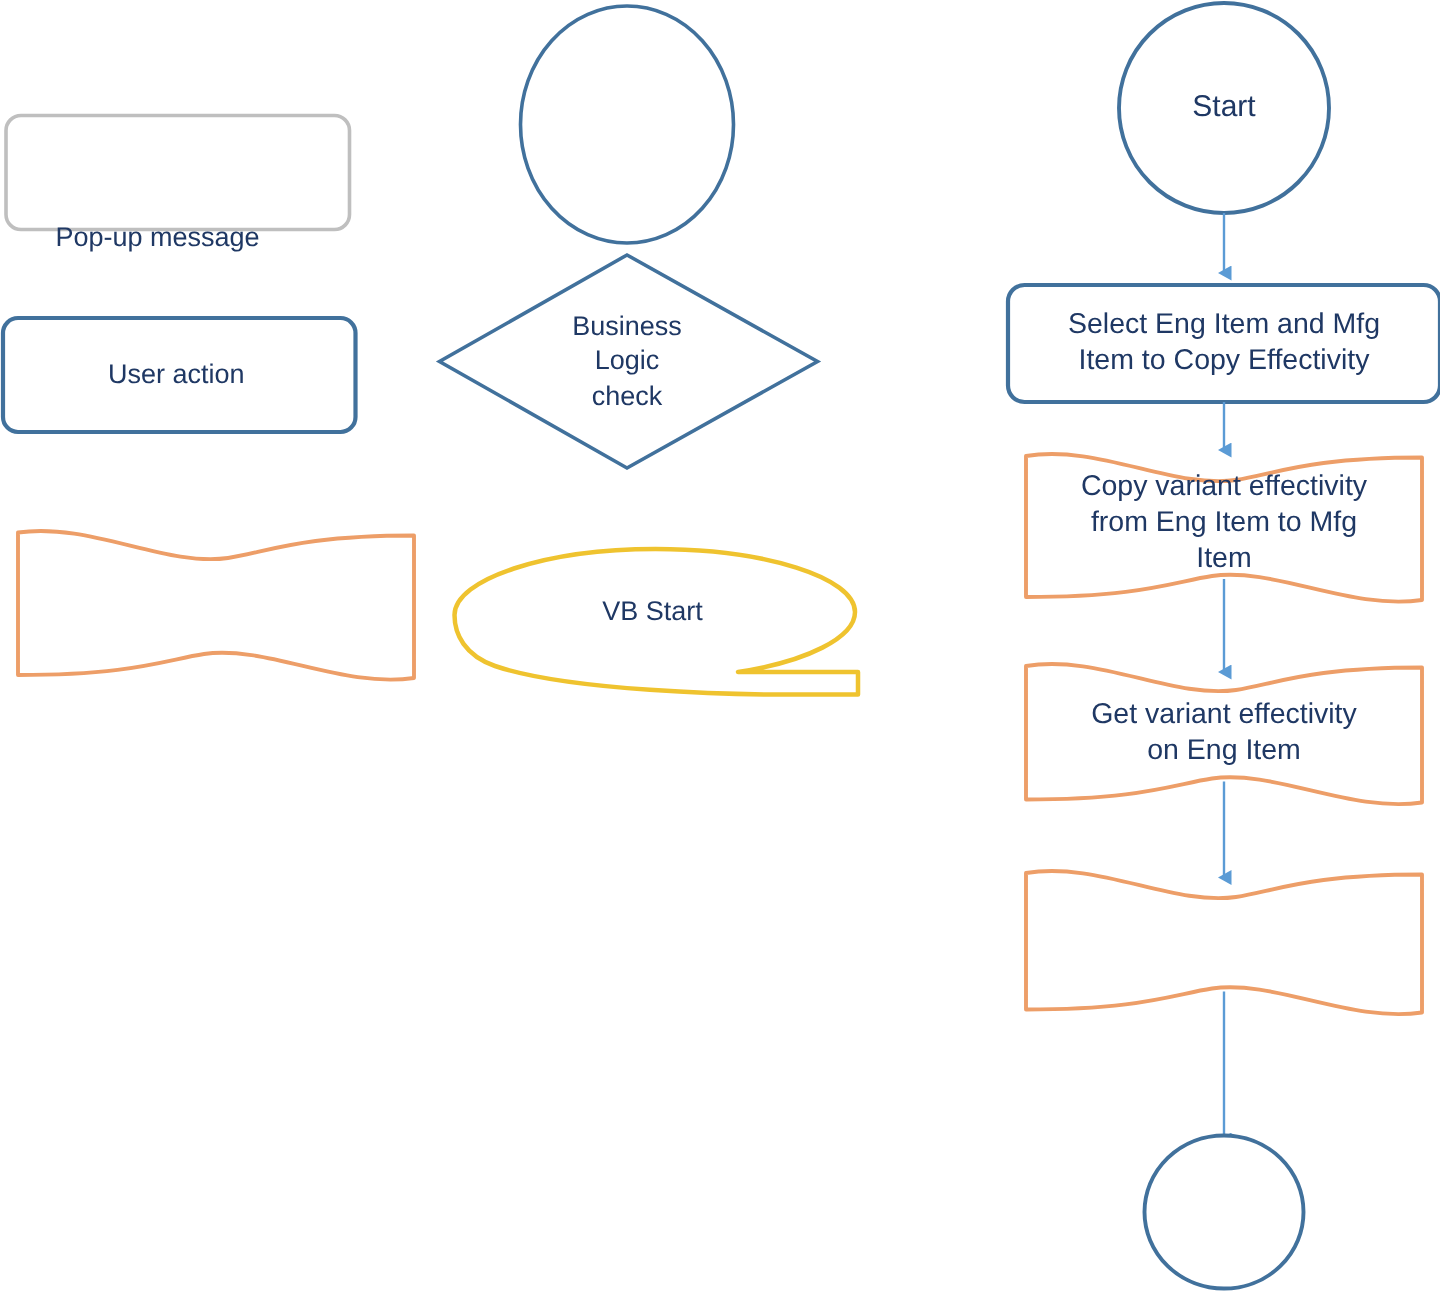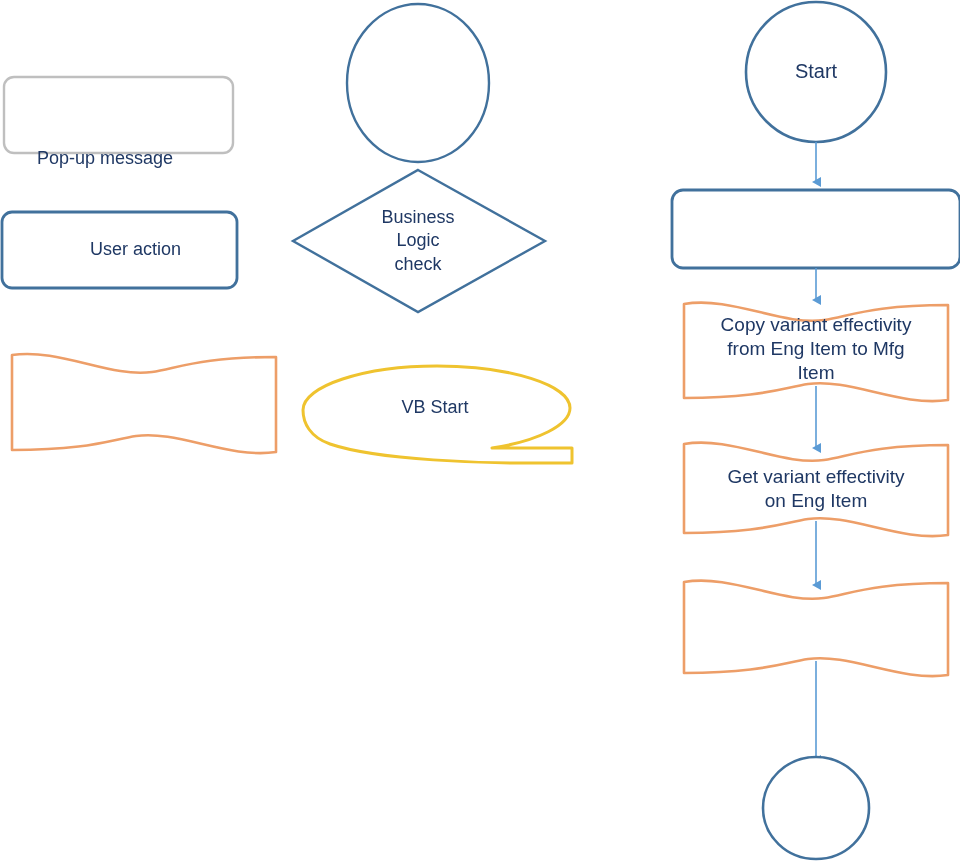--- a/index.html
+++ b/index.html
@@ -123,33 +123,35 @@
              C782,663 760,673 684,673
              Z" fill="#FFFFFF" stroke="#ED9E68" stroke-width="2.6" stroke-linejoin="round"></path>
 
     <line x1="816" y1="661" x2="816" y2="760" stroke="#5B9BD5" stroke-width="1.6" marker-end="url(#arrowblue)"></line>
 
     <ellipse cx="816" cy="808" rx="53" ry="51" fill="#FFFFFF" stroke="#41719C" stroke-width="2.6"></ellipse>
   </svg>
 
   <div class="node-label legend-label" style="left:4px; top:77px; width:202px; height:76px;margin-top:44px;">Pop-up message</div>
 
-  <div class="node-label legend-label" style="left:18px; top:212px; width:235px; height:76px;">User action</div>
+  <div class="node-label legend-label" style="left:0; top:212px; width:235px; height:76px;">User action</div>
 
   <div class="node-label legend-label" style="left:347px; top:4px; width:142px; height:158px;"></div>
 
   <div class="node-label legend-label" style="left:338px; top:189px; width:160px; height:104px;">Business
 Logic
 check</div>
 
 
   <div class="node-label legend-label" style="left:310px; top:378px; width:250px; height:60px;">VB Start</div>
 
   <div class="node-label terminator-label" style="left:746px; top:2px; width:140px; height:140px;">Start</div>
 
+  <div class="node-label" style="left:678px; top:192px; width:276px; height:74px;">Select Eng Item and Mfg
+Item to Copy Effectivity</div>
 
   <div class="node-label" style="left:690px; top:302px; width:252px; height:94px;">Copy variant effectivity
 from Eng Item to Mfg
 Item</div>
 
   <div class="node-label" style="left:690px; top:448px; width:252px; height:82px;">Get variant effectivity
 on Eng Item</div>
 
 
 

